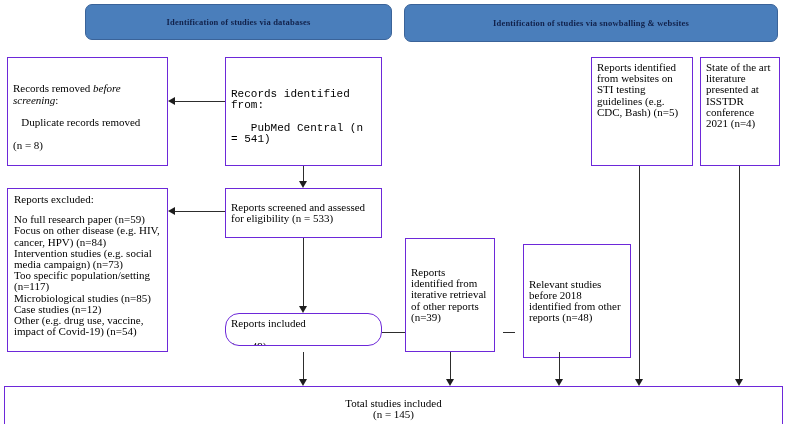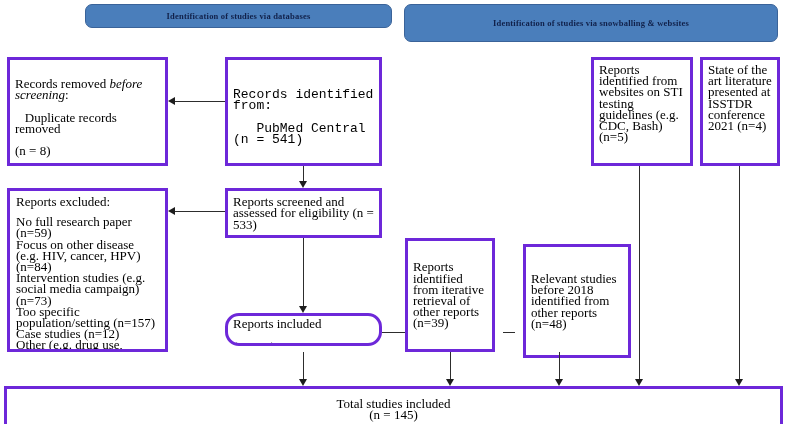--- a/index.html
+++ b/index.html
@@ -28,24 +28,24 @@
     justify-content: center;
     font-family: "Liberation Serif", serif;
     font-weight: bold;
     font-size: 8.5px;
     color: #11214a;
     letter-spacing: 0.2px;
     box-sizing: border-box;
   }
   .box {
     position: absolute;
-    border: 3px solid #6d28d9;
+    border: 1px solid #6d28d9;
     background: #ffffff;
     box-sizing: border-box;
-    font-size: 13px;
+    font-size: 11px;
     line-height: 11.2px;
     color: #000000;
     padding: 4px 5px;
     overflow: hidden;
   }
   .box .inner {
     white-space: pre-line;
   }
   .box.vcenter {
     display: flex;
@@ -84,21 +84,21 @@
     border-bottom: 4px solid transparent;
     border-right: 7px solid #1d1d1d;
   }
   .it { font-style: italic; }
 </style>
 </head>
 <body>
 
 <div id="canvas">
 
-  <div class="banner" style="left:85px; top:4px; width:307px; height:24px;">
+  <div class="banner" style="left:85px; top:4px; width:307px; height:36px;">
     <span>Identification of studies via databases</span>
   </div>
 
   <div class="banner" style="left:404px; top:4px; width:374px; height:38px;">
     <span>Identification of studies via snowballing &amp; websites</span>
   </div>
 
   <div class="box vcenter" style="left:7px; top:57px; width:161px; height:109px;">
     <div class="inner">
       <span>Records removed </span><span class="it">before screening</span><span>:</span><br>
@@ -121,21 +121,22 @@
   <div class="box" style="left:700px; top:57px; width:80px; height:109px;">
     <div class="inner">State of the art literature presented at ISSTDR conference 2021 (n=4)</div>
   </div>
 
   <div class="box" style="left:7px; top:188px; width:161px; height:164px; padding:5px 6px;">
     <div>Reports excluded:</div>
     <div style="height:9px;"></div>
     <div>No full research paper (n=59)</div>
     <div>Focus on other disease (e.g. HIV, cancer, HPV) (n=84)</div>
     <div>Intervention studies (e.g. social media campaign) (n=73)</div>
-    <div>Too specific population/setting (n=157)</div>
+    <div>Too specific population/setting (n=117)</div>
+    <div>Microbiological studies  (n=85)</div>
     <div>Case studies (n=12)</div>
     <div>Other (e.g. drug use, vaccine, impact of Covid-19) (n=54)</div>
   </div>
 
   <div class="box vcenter" style="left:225px; top:188px; width:157px; height:50px;">
     <div class="inner">Reports screened and assessed for eligibility (n = 533)</div>
   </div>
 
   <div class="box vcenter" style="left:405px; top:238px; width:90px; height:114px;">
     <div class="inner">Reports identified from iterative retrieval of other reports (n=39)</div>

